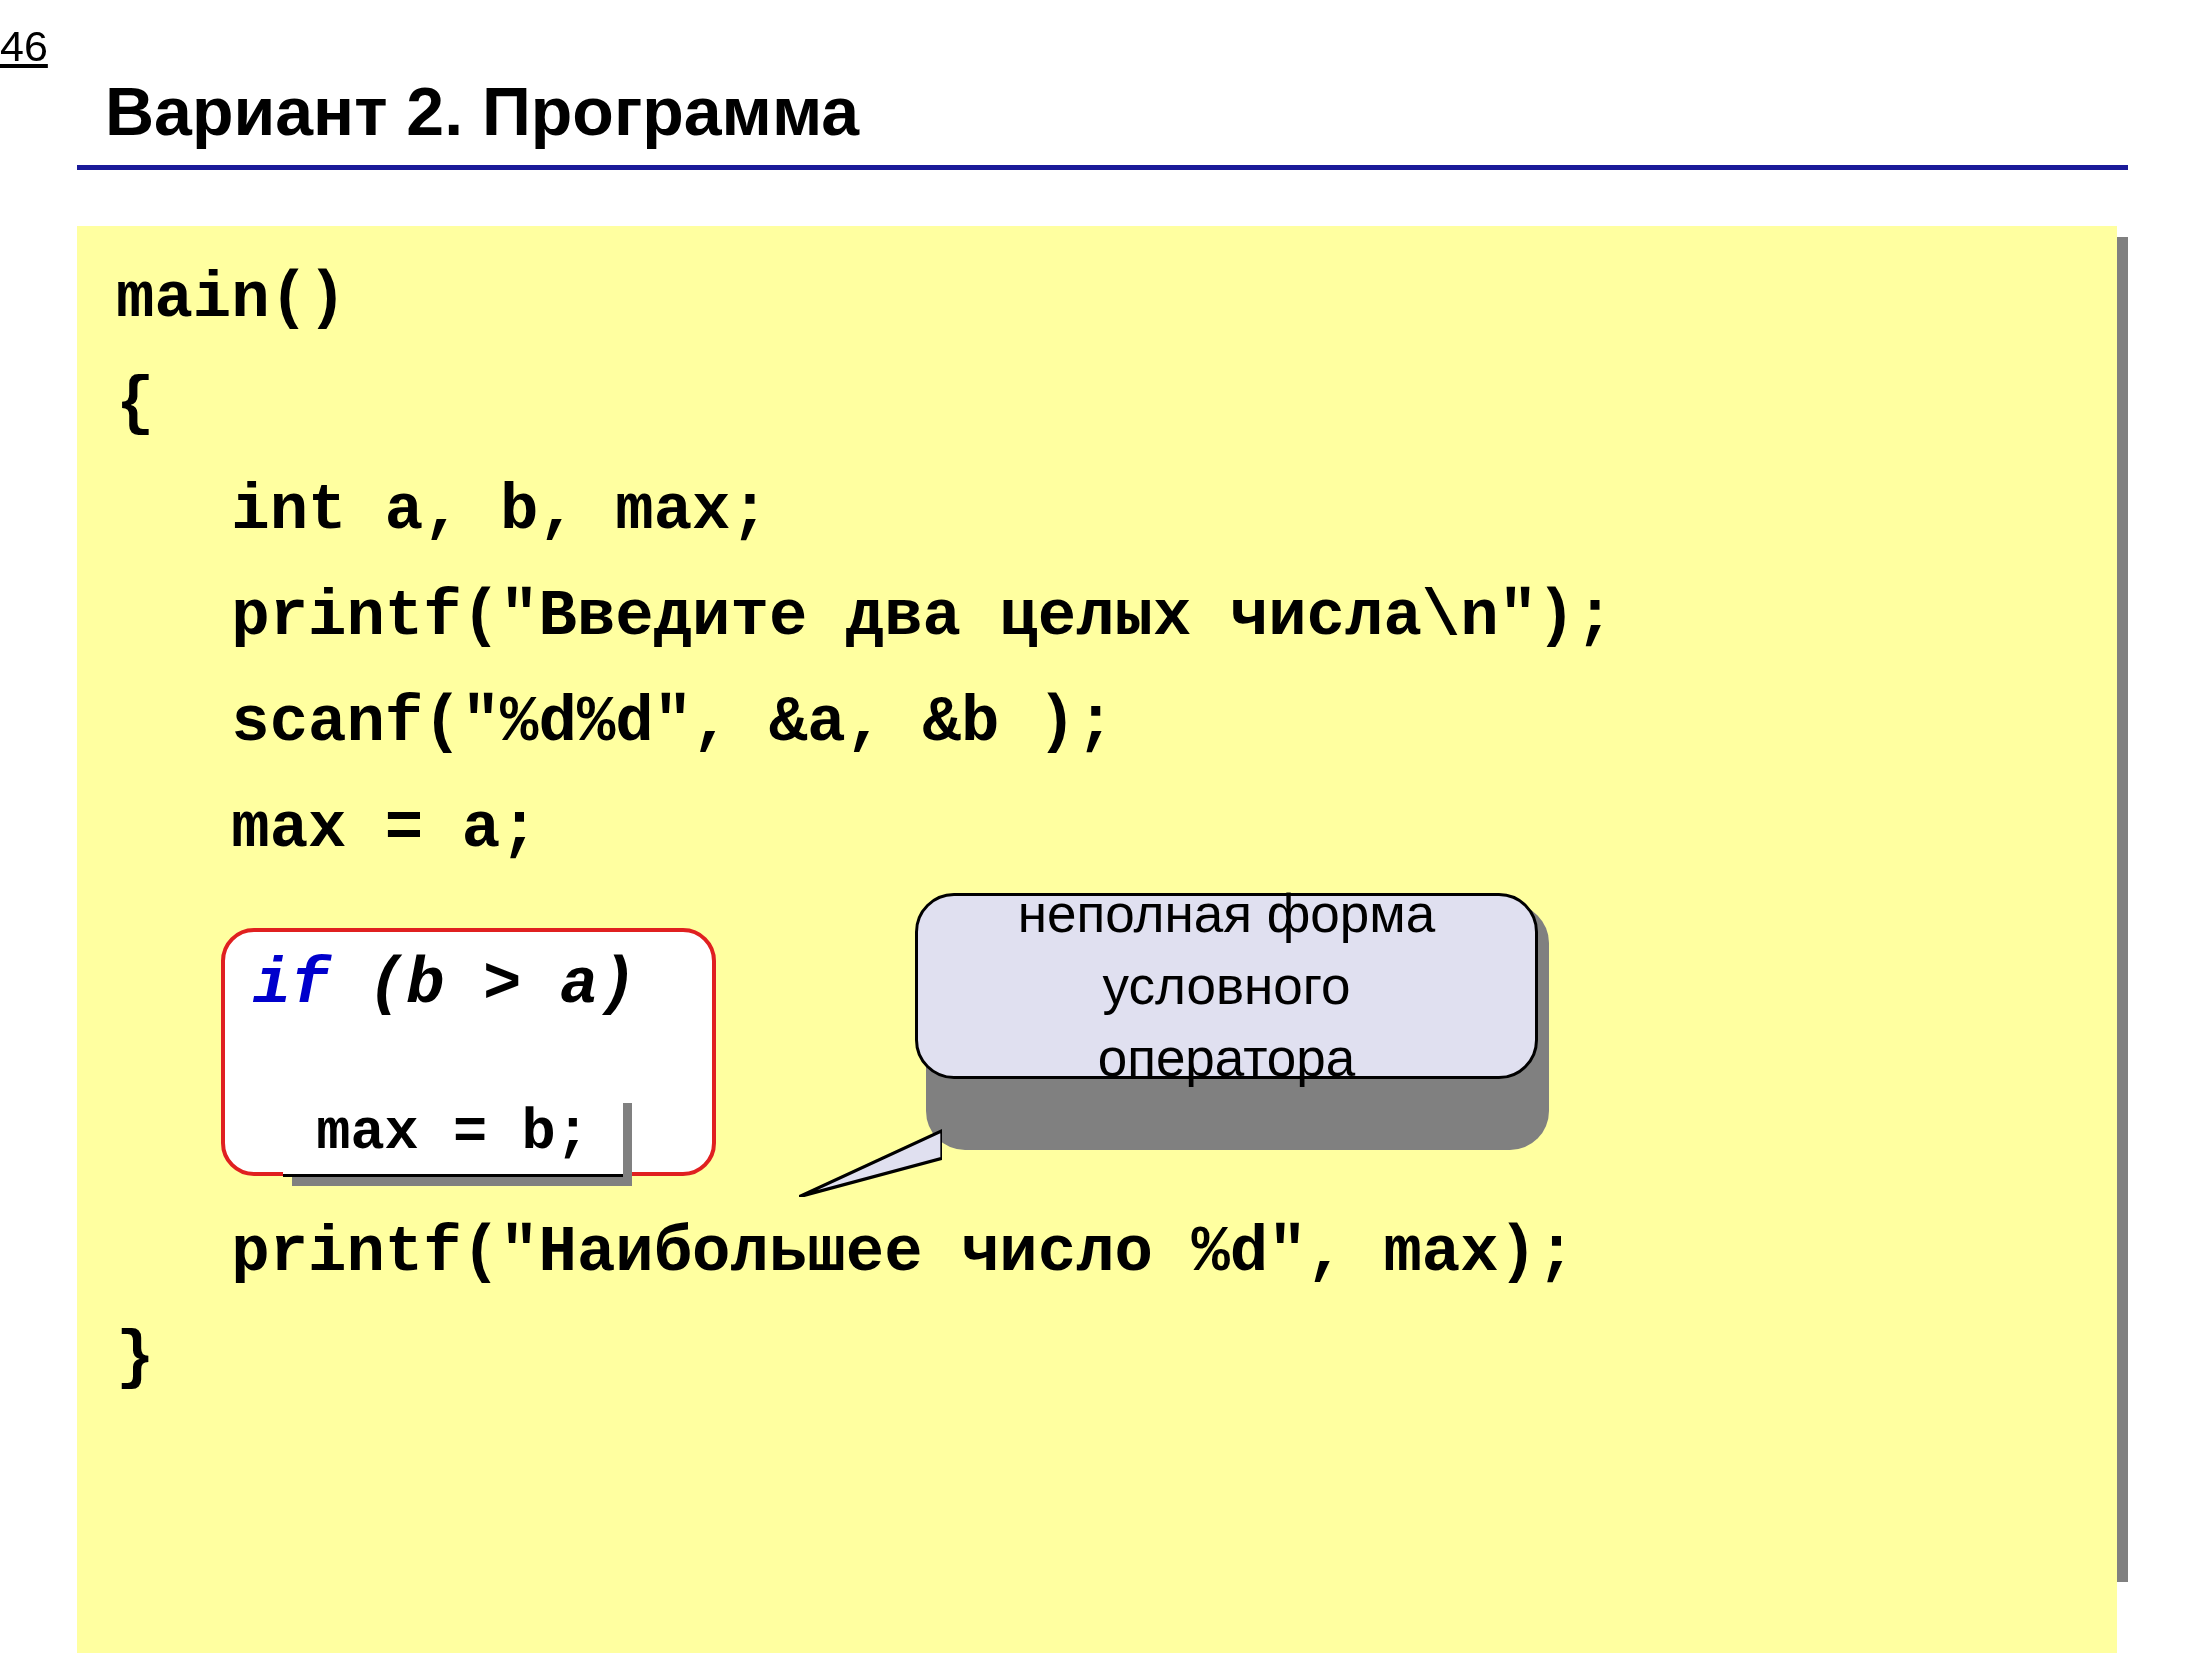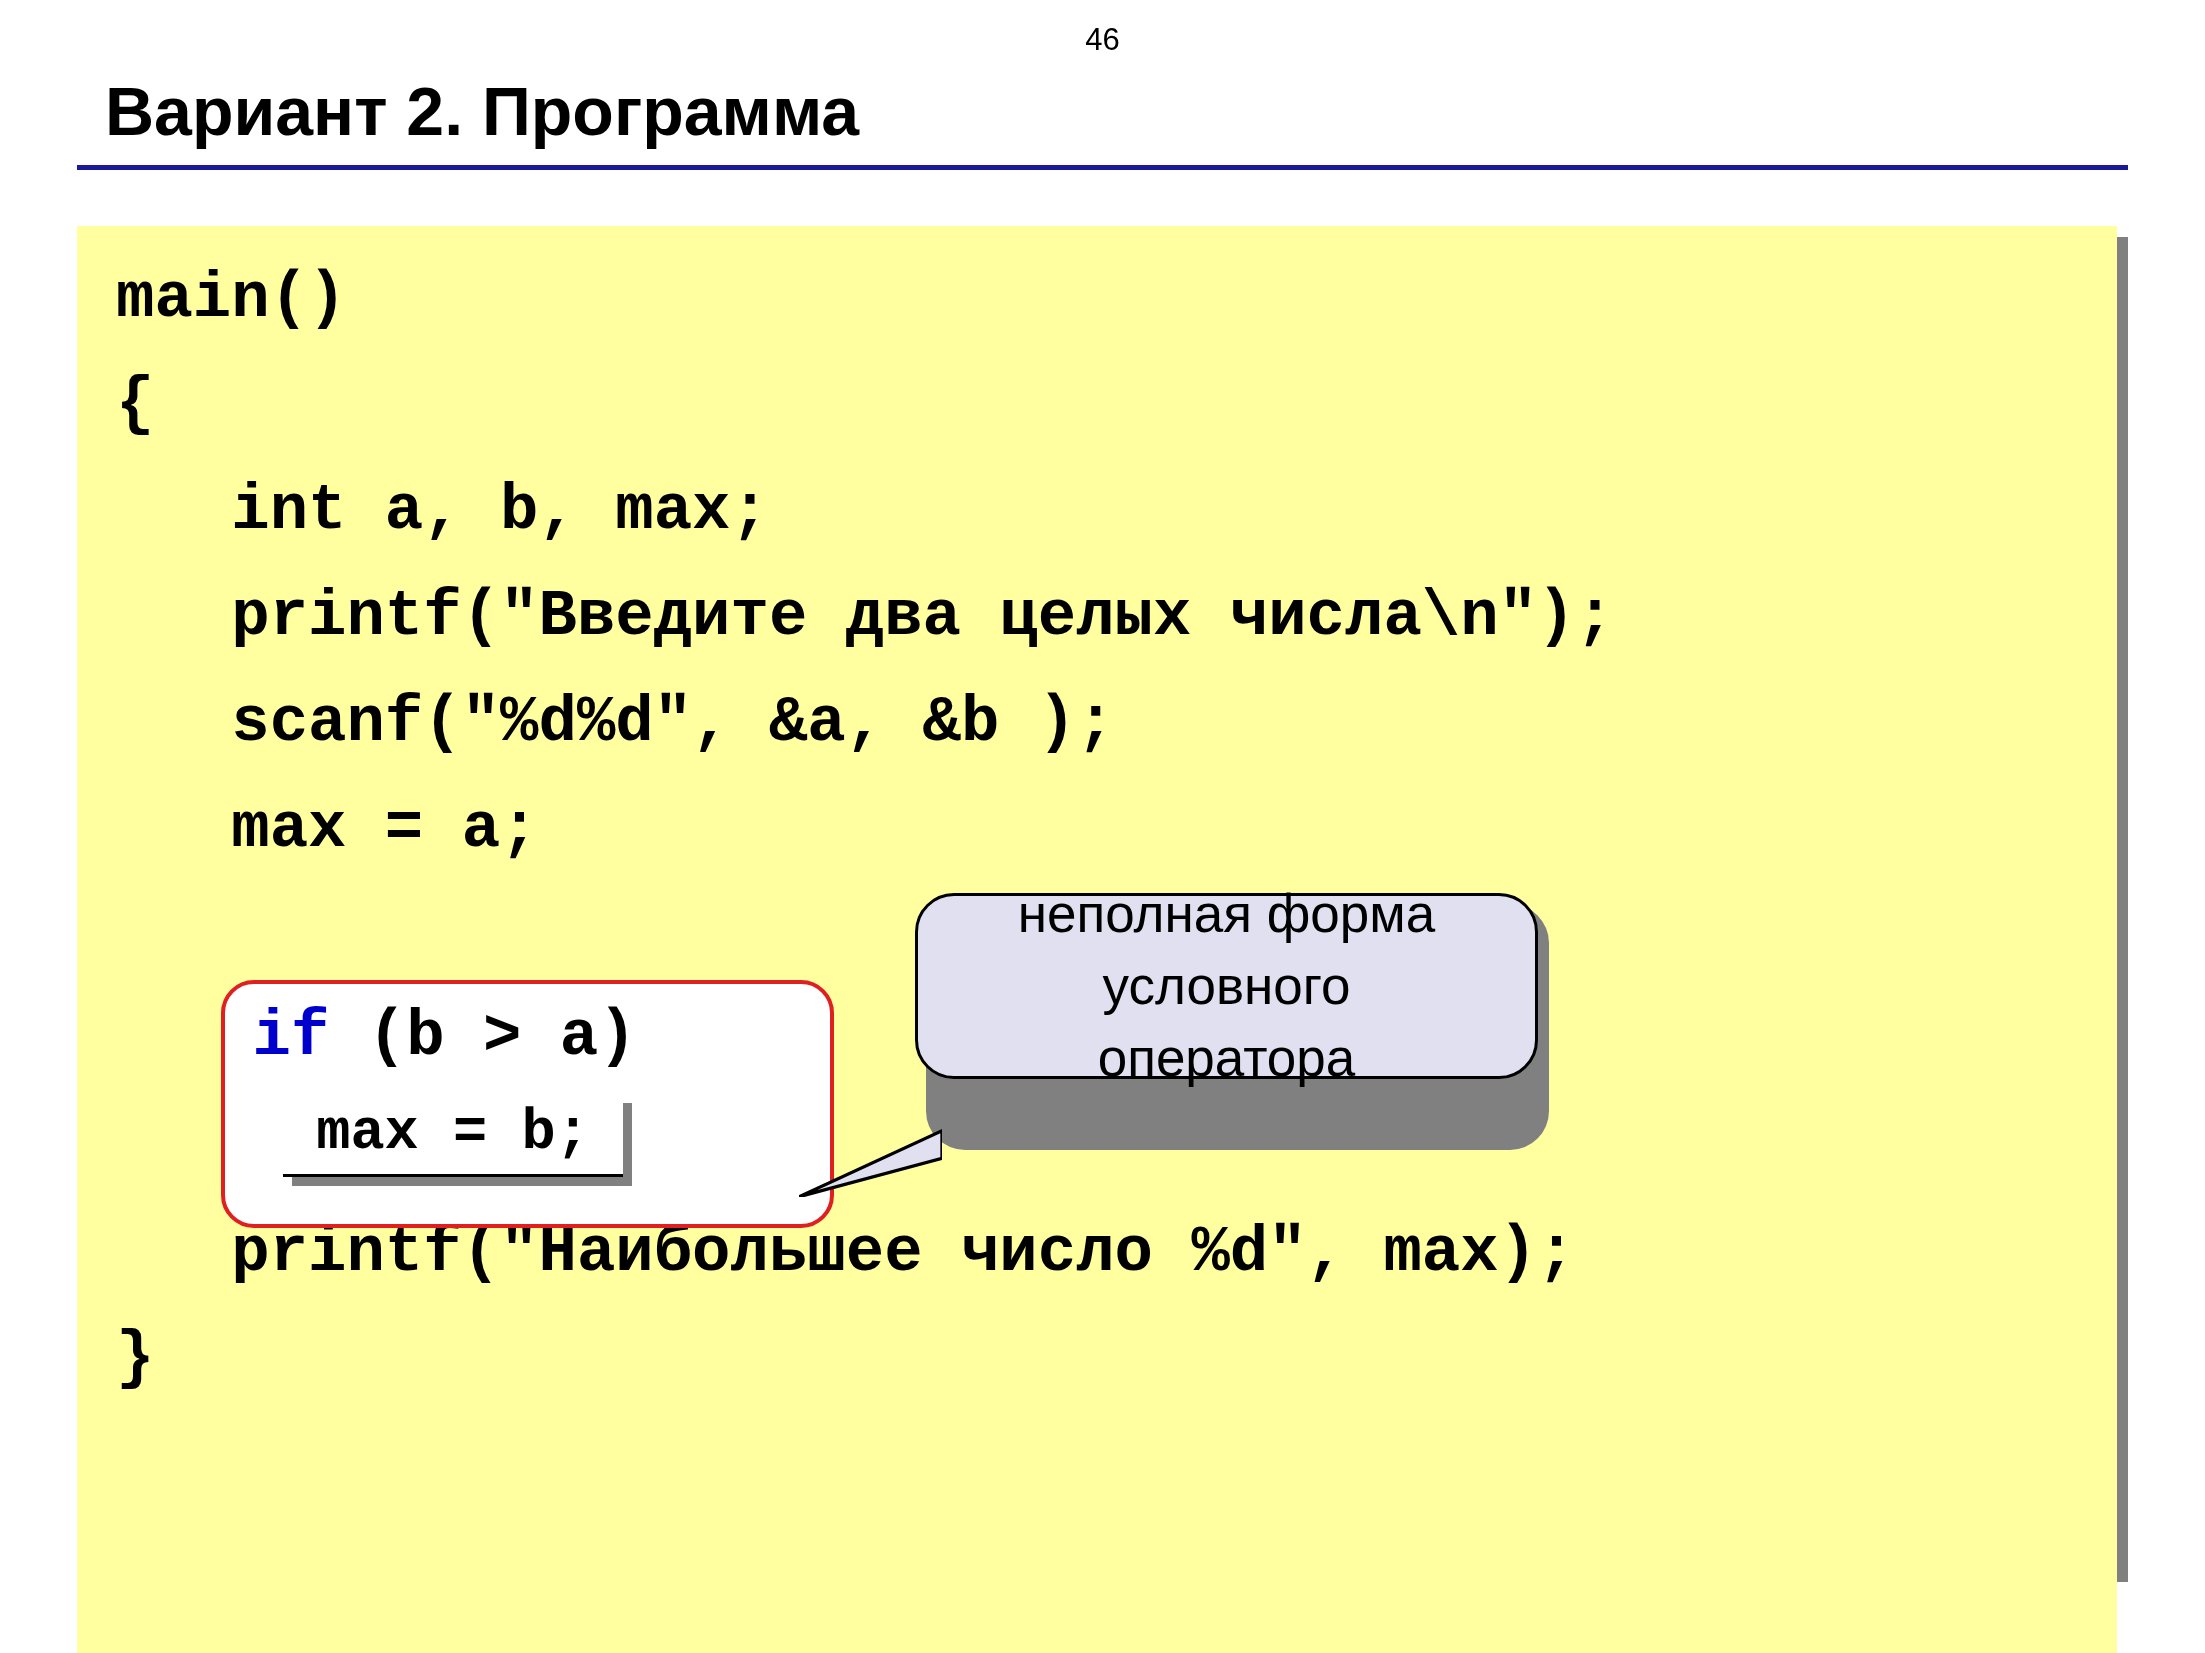--- a/index.html
+++ b/index.html
@@ -14,23 +14,24 @@
     position: relative;
     width: 2205px;
     height: 1654px;
     box-sizing: border-box;
   }
   .page-num {
     position: absolute;
     top: 22px;
     left: 0;
     width: 100%;
-    text-align: center;
-    font-size: 31px;
-    color: #000;
+    text-align: left;
+    font-size: 43px;
+    color: #000;
+    text-decoration: underline;
   }
   .title {
     position: absolute;
     top: 72px;
     left: 105px;
     font-size: 68px;
     font-weight: bold;
     color: #000;
   }
   .title-rule {
@@ -65,28 +66,29 @@
     font-family: "Courier New", monospace;
     font-size: 64px;
     font-weight: bold;
     line-height: 106px;
     white-space: pre;
     color: #000;
   }
   .kw { color: #0000cc; }
   .red-round {
     position: absolute;
-    top: 980px;
+    top: 928px;
     left: 221px;
-    width: 613px;
+    width: 495px;
     height: 248px;
     border: 4.4px solid #e02020;
     background: #ffffff;
     border-radius: 33px;
     box-sizing: border-box;
+    font-style: italic;
   }
   .red-inner {
     position: absolute;
     top: 16.5px;
     left: 27.6px;
     font-family: "Courier New", monospace;
     font-size: 64px;
     font-weight: bold;
     white-space: pre;
     color: #000;

